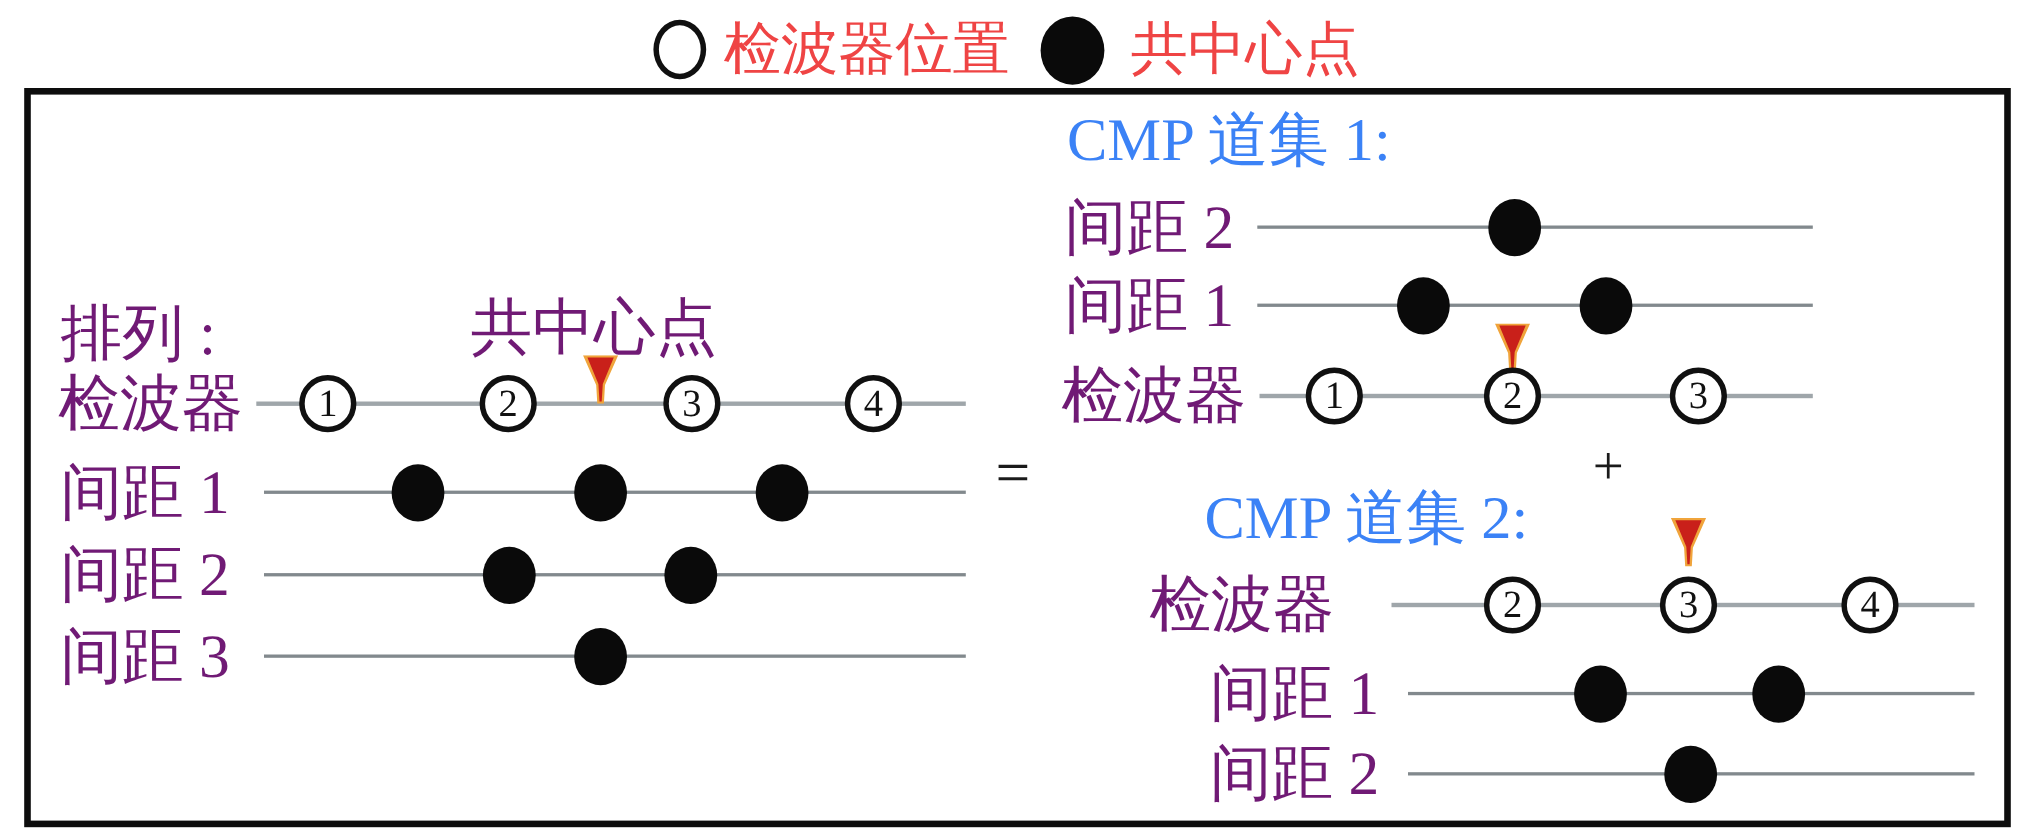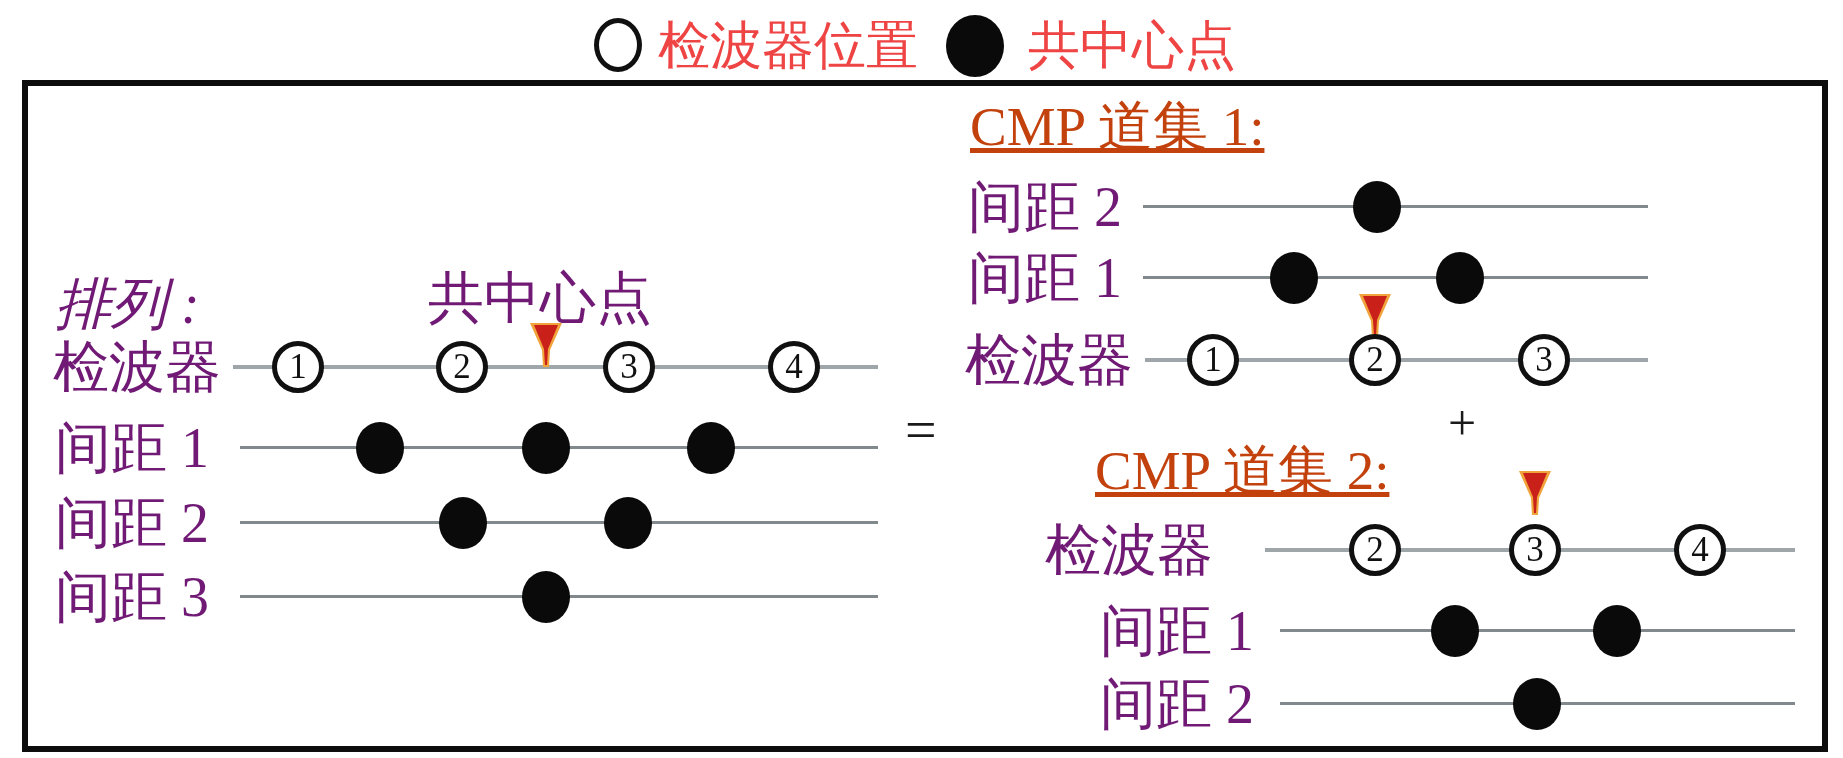--- a/index.html
+++ b/index.html
@@ -1,20 +1,20 @@
 <!DOCTYPE html>
 <html><head>
 <meta charset="utf-8">
 <style>
   html,body{margin:0;padding:0;background:#ffffff;}
   body{width:1843px;height:758px;position:relative;overflow:hidden;
        font-family:"Liberation Serif","DejaVu Serif",serif;color:#111;}
   .lbl{position:absolute;font-size:56px;line-height:1.15;white-space:nowrap;color:#701a75;}
   .legend-lbl{position:absolute;font-size:52px;line-height:1.1;white-space:nowrap;color:#ef4444;}
-  .title{position:absolute;font-size:55px;line-height:1.1;white-space:nowrap;color:#c2410c;text-decoration:underline;}
+  .title{position:absolute;font-size:55px;line-height:1.1;white-space:nowrap;color:#3b82f6;}
   .frame{position:absolute;left:22px;top:80px;width:1794px;height:660px;border:6px solid #0d0d0d;background:#fff;}
   .hline{position:absolute;height:3px;background:#82898d;}
   .geoline{position:absolute;height:4px;background:#9fa6aa;}
   .dot{position:absolute;width:48px;height:52px;border-radius:50%;background:#0a0a0a;}
   .geo{position:absolute;width:42px;height:42px;border:5px solid #101010;border-radius:50%;
        background:#fff;text-align:center;line-height:42px;font-size:35px;}
   .op{position:absolute;font-size:56px;line-height:1;color:#1a1a1a;}
   .legend-open{position:absolute;left:594px;top:18px;width:38px;height:44px;border:5px solid #101010;border-radius:50%;background:#fff;}
   .legend-fill{position:absolute;left:946px;top:15px;width:58px;height:62px;border-radius:50%;background:#0a0a0a;}
   .arrow{position:absolute;width:32px;height:44px;}
@@ -24,21 +24,21 @@
 
 <div>
   <span class="legend-open"></span>
   <span class="legend-lbl" style="left:658px;top:17px;">检波器位置</span>
   <span class="legend-fill"></span>
   <span class="legend-lbl" style="left:1028px;top:17px;">共中心点</span>
 </div>
 
 <div class="frame"></div>
 
-<div class="lbl" style="left:55px;top:272px;font-style:italic;">排列 :</div>
+<div class="lbl" style="left:55px;top:272px;">排列 :</div>
 <div class="lbl" style="left:428px;top:266px;">共中心点</div>
 
 <div class="lbl" style="left:53px;top:335px;">检波器</div>
 <div class="geoline" style="left:233px;top:365px;width:645px;"></div>
 <svg class="arrow" style="left:530px;top:323px;" viewBox="0 0 32 44">
   <polygon points="0,0 32,0 20,27 19,44 13,44 12,27" fill="#f0a43b"></polygon>
   <polygon points="4,2 28,2 18,26 17,42 15,42 14,26" fill="#c9201a"></polygon>
 </svg>
 <div class="geo" style="left:272px;top:341px;">1</div>
 <div class="geo" style="left:436px;top:341px;">2</div>

